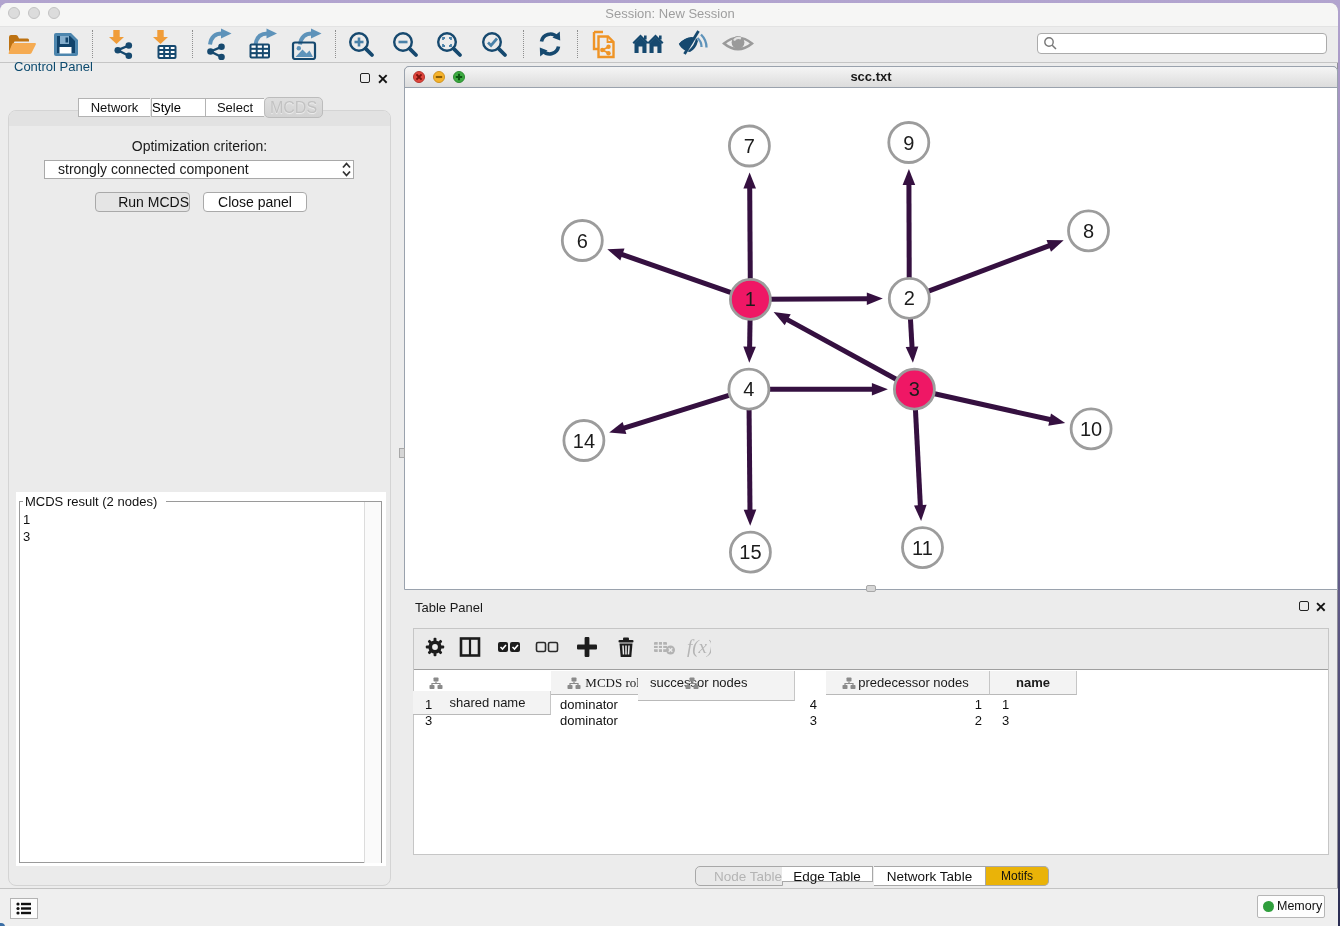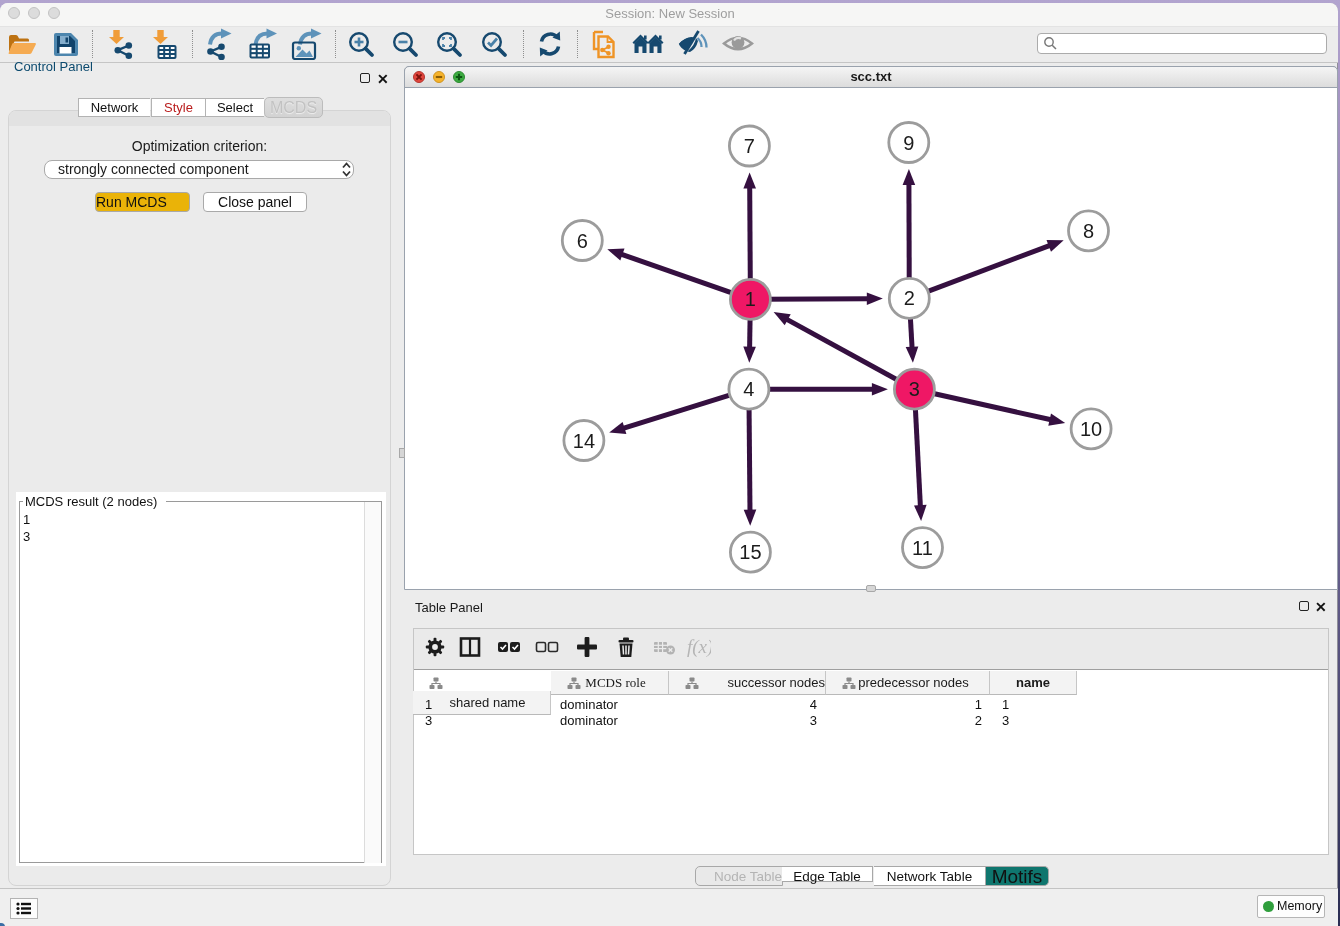--- a/index.html
+++ b/index.html
@@ -157,29 +157,29 @@
 <svg class="abs" style="left:1043px;top:36px" width="15" height="15" viewBox="0 0 15 15">
     <circle cx="6" cy="6" r="4.2" fill="none" stroke="#777" stroke-width="1.4"></circle>
     <line x1="9.2" y1="9.2" x2="13" y2="13" stroke="#777" stroke-width="1.5"></line>
   </svg>
 <div class="abs" style="left:14px;top:59px;width:150px;height:16px;font-size:13px;color:#0c4a6e">Control Panel</div>
 <div class="abs" style="left:360px;top:73px;width:10px;height:10px;border:1.5px solid #222;border-radius:2px"></div>
 <div class="abs" style="left:377px;top:71px;width:14px;height:16px;font-size:14px;font-weight:bold;color:#111">✕</div>
 <div class="abs" style="left:8px;top:110px;width:383px;height:776px;background:#ebebeb;border:1px solid #d4d4d4;border-radius:8px"></div>
 <div class="abs" style="left:9px;top:111px;width:381px;height:15px;background:#e2e2e2;border-radius:7px 7px 0 0"></div>
 <div class="abs" style="left:78px;top:98px;width:72px;height:19px;background:#fff;border:1px solid #b3b3b3;border-right:none;font-size:13px;color:#111;text-align:center;line-height:18px">Network</div>
-<div class="abs" style="left:151px;top:98px;width:54px;height:19px;background:#fff;border:1px solid #b3b3b3;border-right:none;font-size:13px;color:#b91c1c;text-align:center;line-height:18px">Style</div>
+<div class="abs" style="left:151px;top:98px;width:54px;height:19px;background:#fff;border:1px solid #b3b3b3;border-right:none;font-size:13px;color:#000000;line-height:18px">Style</div>
 <div class="abs" style="left:205px;top:98px;width:59px;height:19px;background:#fff;border:1px solid #b3b3b3;border-right:none;font-size:13px;color:#111;text-align:center;line-height:18px">Select</div>
 <div class="abs" style="left:264px;top:97px;width:59px;height:21px;background:linear-gradient(#dedede,#d2d2d2);border:1px solid #bcbcbc;border-radius:5px;font-size:16px;color:#c2c2c2;text-shadow:0 1px 1px #f0f0f0;text-align:center;line-height:19px">MCDS</div>
 <div class="abs" style="left:0;top:138px;width:399px;height:16px;text-align:center;font-size:14px;color:#1a1a1a">Optimization criterion:</div>
-<div class="abs" style="left:44px;top:160px;width:310px;height:19px;background:#fff;border:1px solid #a9a9a9;border-radius:8px;font-size:14px;color:#1a1a1a;padding-left:13px;line-height:17px">strongly connected component</div>
+<div class="abs" style="left:44px;top:160px;width:310px;height:19px;background:#fff;border:1px solid #a9a9a9;border-radius:0;font-size:14px;color:#1a1a1a;padding-left:13px;line-height:17px">strongly connected component</div>
 <svg class="abs" style="left:340px;top:162px" width="13" height="15" viewBox="0 0 13 15">
     <path d="M3,5.5 L6.5,1.5 L10,5.5 M3,9.5 L6.5,13.5 L10,9.5" fill="none" stroke="#333" stroke-width="1.8"></path>
   </svg>
-<div class="abs" style="left:95px;top:192px;width:95px;height:20px;background:#eab308;border:1px solid #a9a9a9;border-radius:4px;font-size:14px;color:#111;text-align:left;line-height:18px">Run MCDS</div>
+<div class="abs" style="left:95px;top:192px;width:95px;height:20px;background:#e5e5e5;border:1px solid #a9a9a9;border-radius:4px;font-size:14px;color:#111;text-align:right;line-height:18px">Run MCDS</div>
 <div class="abs" style="left:203px;top:192px;width:104px;height:20px;background:#fff;border:1px solid #a9a9a9;border-radius:4px;font-size:14px;color:#111;text-align:center;line-height:18px">Close panel</div>
 <div class="abs" style="left:16px;top:492px;width:370px;height:374px;background:#fff"></div>
 <div class="abs" style="left:19px;top:501px;width:363px;height:362px;border:1px solid #9a9a9a"></div>
 <div class="abs" style="left:23px;top:494px;width:143px;height:15px;background:#fff;font-size:13px;color:#111;padding-left:2px">MCDS result (2 nodes)</div>
 <div class="abs" style="left:23px;top:512px;width:40px;height:15px;font-size:13px;color:#111">1</div>
 <div class="abs" style="left:23px;top:529px;width:40px;height:15px;font-size:13px;color:#111">3</div>
 <div class="abs" style="left:364px;top:502px;width:17px;height:361px;background:#fafafa;border-left:1px solid #dcdcdc"></div>
 <div class="abs" style="left:404px;top:66px;width:934px;height:524px;background:#fff;border:1px solid #9aa2ad;border-radius:5px 5px 0 0"></div>
 <div class="abs" style="left:404px;top:66px;width:934px;height:22px;background:linear-gradient(#f5f5f5,#dcdcdc);border:1px solid #9aa2ad;border-radius:5px 5px 0 0"></div>
 <div class="abs" style="left:413px;top:71px;width:12px;height:12px;border-radius:50%;background:#e2463d;border:1px solid #b23630">
@@ -330,21 +330,21 @@
   </svg>
 <div class="abs" style="left:551px;top:671px;width:118px;height:24px;background:#f3f3f3;border-right:1px solid #c6c6c6;border-bottom:1px solid #b9b9b9;text-align:center;font-size:13px;color:#1a1a1a;line-height:23px;padding-left:12px;font-family:Liberation Serif, serif;">MCDS role</div>
 <svg style="position:absolute;left:567px;top:677px" width="14" height="13" viewBox="0 0 14 13">
     <g fill="#8a8a8a">
       <rect x="4.5" y="0.5" width="5" height="4" rx="0.8"></rect>
       <rect x="0.5" y="8" width="5" height="4" rx="0.8"></rect>
       <rect x="8.5" y="8" width="5" height="4" rx="0.8"></rect>
     </g>
     <path d="M7,4.5 v2 M3,8 v-1.5 h8 V8" stroke="#8a8a8a" stroke-width="1.2" fill="none"></path>
   </svg>
-<div class="abs" style="left:669px;top:671px;width:157px;height:24px;background:#f3f3f3;border-right:1px solid #c6c6c6;border-bottom:1px solid #b9b9b9;text-align:right;font-size:13px;color:#1a1a1a;line-height:23px;padding-left:12px;">successor nodes</div>
+<div class="abs" style="left:638px;top:671px;width:157px;height:30px;background:#f3f3f3;border-right:1px solid #c6c6c6;border-bottom:1px solid #b9b9b9;text-align:left;font-size:13px;color:#1a1a1a;line-height:23px;padding-left:12px;">successor nodes</div>
 <svg style="position:absolute;left:685px;top:677px" width="14" height="13" viewBox="0 0 14 13">
     <g fill="#8a8a8a">
       <rect x="4.5" y="0.5" width="5" height="4" rx="0.8"></rect>
       <rect x="0.5" y="8" width="5" height="4" rx="0.8"></rect>
       <rect x="8.5" y="8" width="5" height="4" rx="0.8"></rect>
     </g>
     <path d="M7,4.5 v2 M3,8 v-1.5 h8 V8" stroke="#8a8a8a" stroke-width="1.2" fill="none"></path>
   </svg>
 <div class="abs" style="left:826px;top:671px;width:164px;height:24px;background:#f3f3f3;border-right:1px solid #c6c6c6;border-bottom:1px solid #b9b9b9;text-align:center;font-size:13px;color:#1a1a1a;line-height:23px;padding-left:12px;">predecessor nodes</div>
 <svg style="position:absolute;left:842px;top:677px" width="14" height="13" viewBox="0 0 14 13">
@@ -362,21 +362,21 @@
 <div class="abs" style="left:902px;top:697px;width:80px;height:16px;font-size:13px;color:#111;text-align:right">1</div>
 <div class="abs" style="left:1002px;top:697px;width:60px;height:16px;font-size:13px;color:#111">1</div>
 <div class="abs" style="left:425px;top:713px;width:60px;height:16px;font-size:13px;color:#111">3</div>
 <div class="abs" style="left:560px;top:713px;width:100px;height:16px;font-size:13px;color:#111">dominator</div>
 <div class="abs" style="left:737px;top:713px;width:80px;height:16px;font-size:13px;color:#111;text-align:right">3</div>
 <div class="abs" style="left:902px;top:713px;width:80px;height:16px;font-size:13px;color:#111;text-align:right">2</div>
 <div class="abs" style="left:1002px;top:713px;width:60px;height:16px;font-size:13px;color:#111">3</div>
 <div class="abs" style="left:695px;top:866px;width:88px;height:20px;background:#e9e9e9;border:1px solid #a8a8a8;border-radius:5px 0 0 5px;font-size:13.5px;color:#b4b4b4;text-align:right;line-height:19px">Node Table</div>
 <div class="abs" style="left:782px;top:866px;width:91px;height:16px;background:#fff;border:1px solid #a8a8a8;border-left:none;font-size:13.5px;color:#111;text-align:center;line-height:19px">Edge Table</div>
 <div class="abs" style="left:874px;top:866px;width:112px;height:20px;background:#fff;border:1px solid #a8a8a8;border-left:none;font-size:13.5px;color:#111;text-align:center;line-height:19px">Network Table</div>
-<div class="abs" style="left:986px;top:866px;width:63px;height:20px;background:#0f766e;border:1px solid #a8a8a8;border-left:none;border-radius:0 5px 5px 0;font-size:19px;color:#111;text-align:center;line-height:19px">Motifs</div>
+<div class="abs" style="left:986px;top:866px;width:63px;height:20px;background:#eab308;border:1px solid #a8a8a8;border-left:none;border-radius:0 5px 5px 0;font-size:12px;color:#111;text-align:center;line-height:19px">Motifs</div>
 <div class="abs" style="left:0;top:888px;width:1338px;height:38px;background:#efefef;border-top:1px solid #c3c3c3"></div>
 <div class="abs" style="left:10px;top:898px;width:28px;height:21px;background:#fcfcfc;border:1px solid #b3b3b3">
     <svg width="26" height="19" viewBox="0 0 26 19" style="display:block">
       <g fill="#111">
         <circle cx="7" cy="5" r="1.6"></circle>
         <circle cx="7" cy="9.5" r="1.6"></circle>
         <circle cx="7" cy="14" r="1.6"></circle>
         <rect x="10" y="3.8" width="10" height="2.4"></rect>
         <rect x="10" y="8.3" width="10" height="2.4"></rect>
         <rect x="10" y="12.8" width="10" height="2.4"></rect>

